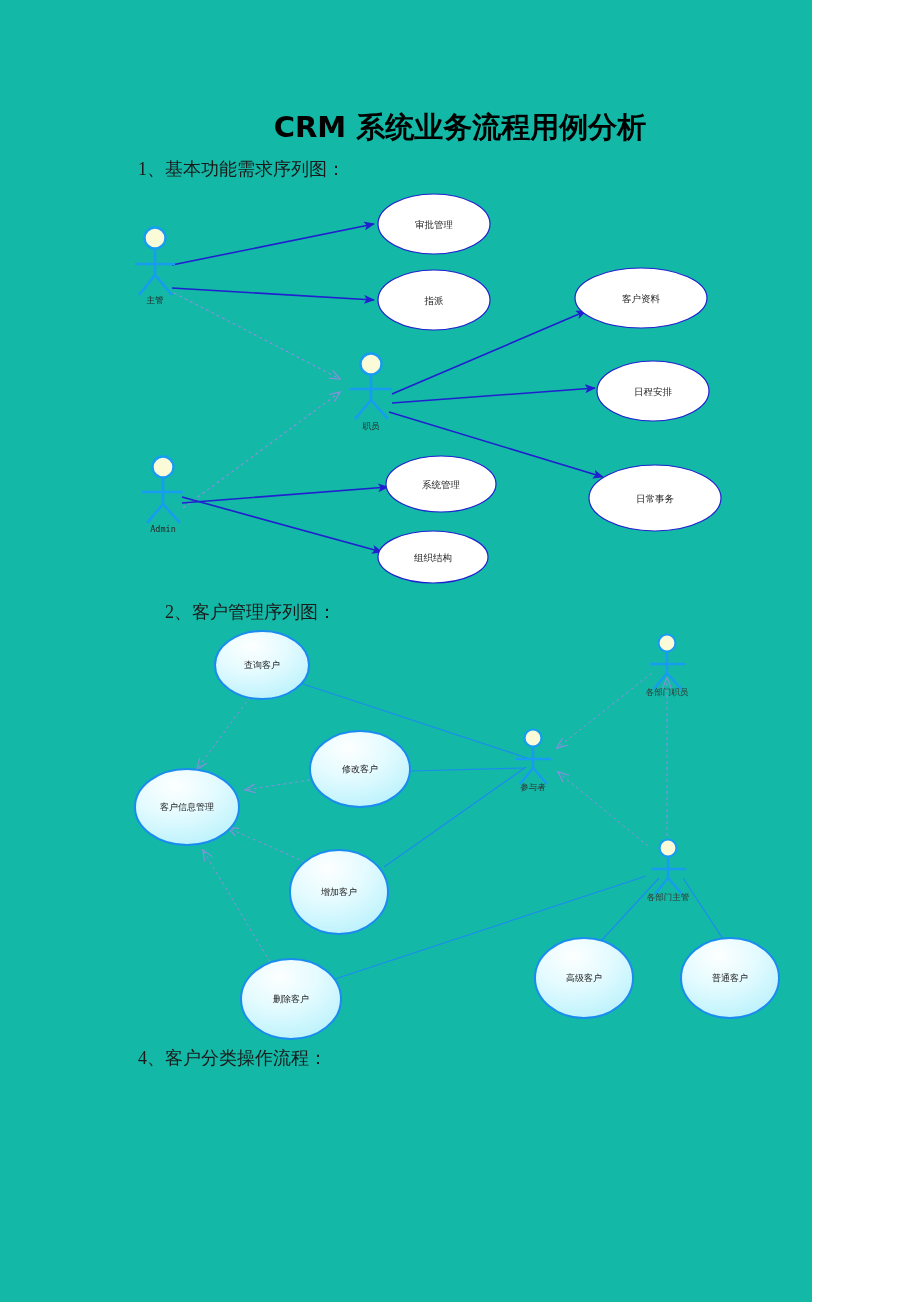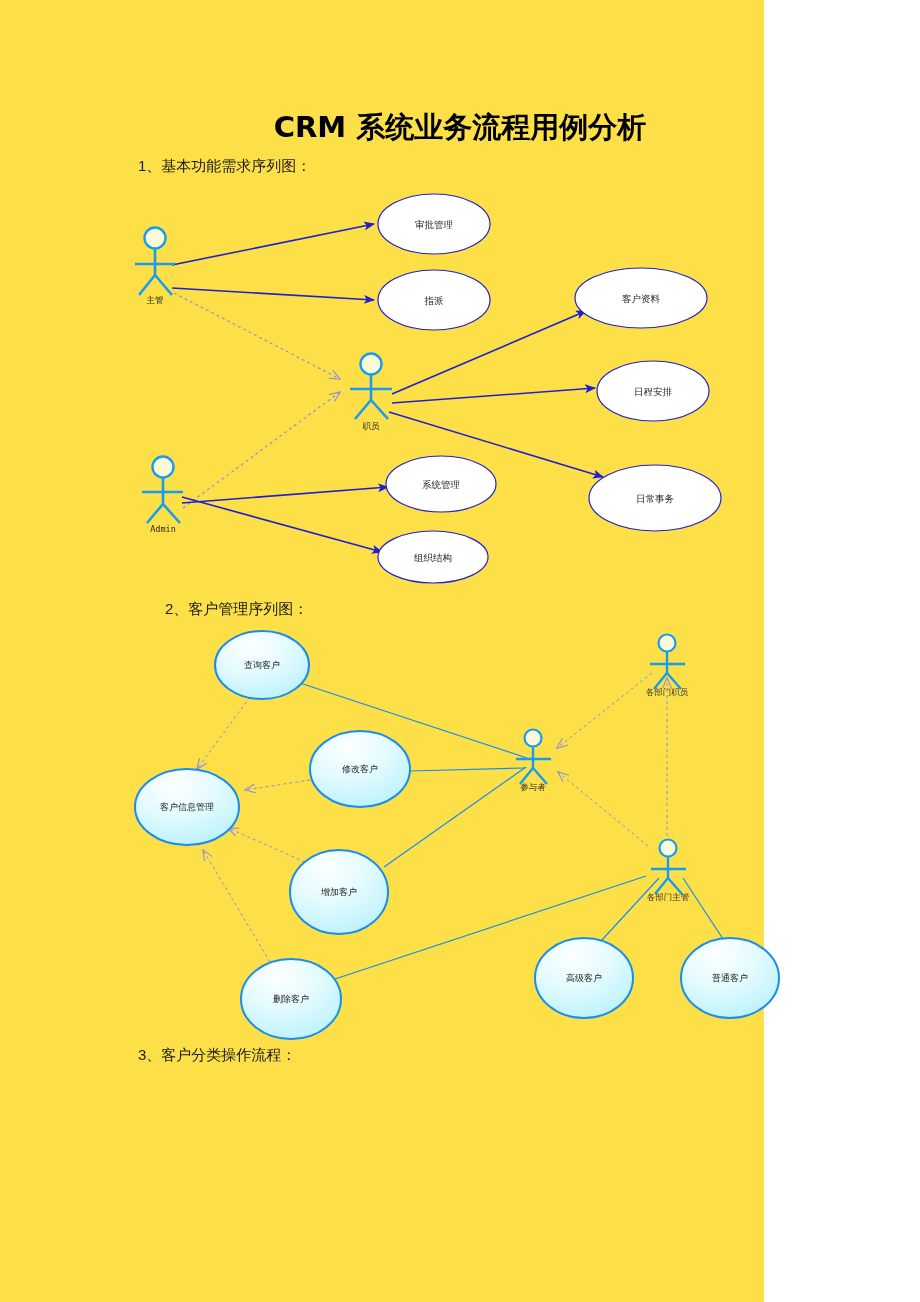--- a/index.html
+++ b/index.html
@@ -12,40 +12,41 @@
     height: 1302px;
     position: relative;
     font-family: "Liberation Serif", "DejaVu Serif", serif;
     color: #000000;
     overflow: hidden;
   }
   .page {
     position: relative;
     width: 764px;
     height: 1302px;
-    background: #fde047;
+    background: #14b8a6;
+    padding-left: 48px;
   }
   #doc-title {
     position: absolute;
     left: 0;
     top: 108px;
     width: 920px;
     text-align: center;
     font-family: "DejaVu Sans", "Liberation Sans", sans-serif;
     font-weight: bold;
     font-size: 29px;
     letter-spacing: 0px;
     color: #000000;
     white-space: nowrap;
   }
   .section-heading {
     position: absolute;
     left: 138px;
-    font-family: Liberation Sans, sans-serif;
-    font-size: 15px;
+    font-family: Liberation Serif, serif;
+    font-size: 18px;
     color: #1a1a1a;
     white-space: nowrap;
   }
   #heading-1 { top: 157px; }
   #heading-2 { top: 600px; margin-left: 27px; }
   #heading-3 { top: 1046px; }
 
   .diagram {
     position: absolute;
     left: 0;
@@ -81,21 +82,21 @@
 </style>
 </head>
 <body>
 
 <div class="page">
 
   <div id="doc-title">CRM 系统业务流程用例分析</div>
 
   <div class="section-heading" id="heading-1">1、基本功能需求序列图：</div>
   <div class="section-heading" id="heading-2">2、客户管理序列图：</div>
-  <div class="section-heading" id="heading-3">3、客户分类操作流程：</div>
+  <div class="section-heading" id="heading-3">4、客户分类操作流程：</div>
 
   <svg class="diagram" id="diagram-1" width="920" height="620" viewBox="0 0 920 620">
     <defs>
       <marker id="arrowSolid1" markerWidth="11" markerHeight="9" refX="10" refY="4.5" orient="auto" markerUnits="userSpaceOnUse">
         <path d="M0,0 L11,4.5 L0,9 L2.6,4.5 Z" fill="#2020d0"></path>
       </marker>
       <marker id="arrowHollow1" markerWidth="12" markerHeight="10" refX="11" refY="5" orient="auto" markerUnits="userSpaceOnUse">
         <path d="M0.6,0.6 L11.4,5 L0.6,9.4" fill="none" stroke="#8e8ee0" stroke-width="1.1"></path>
       </marker>
     </defs>

